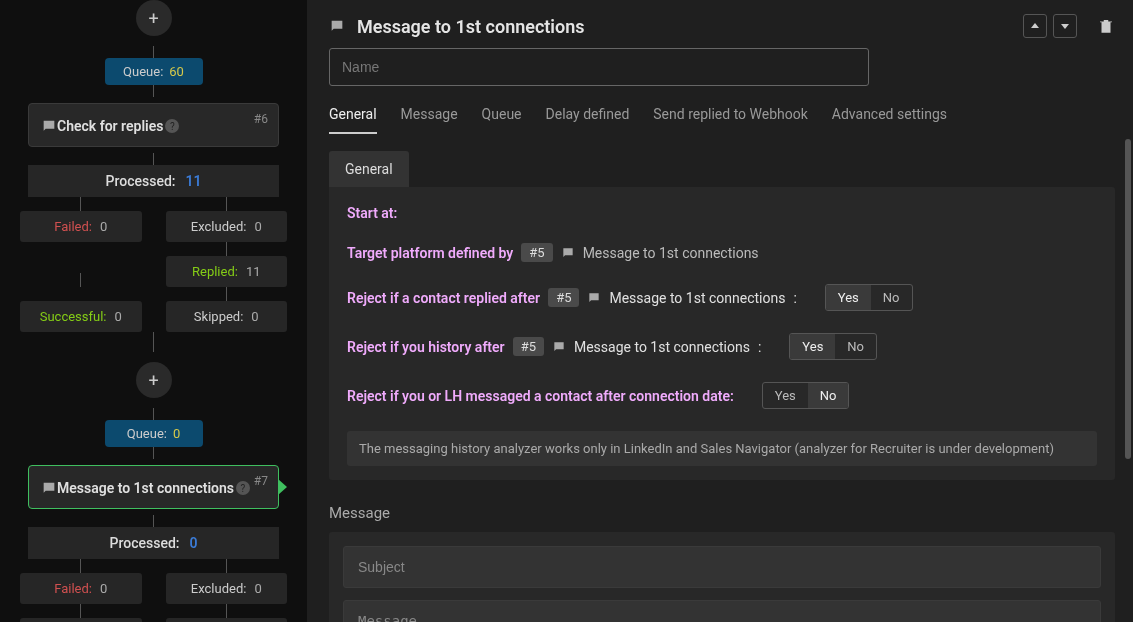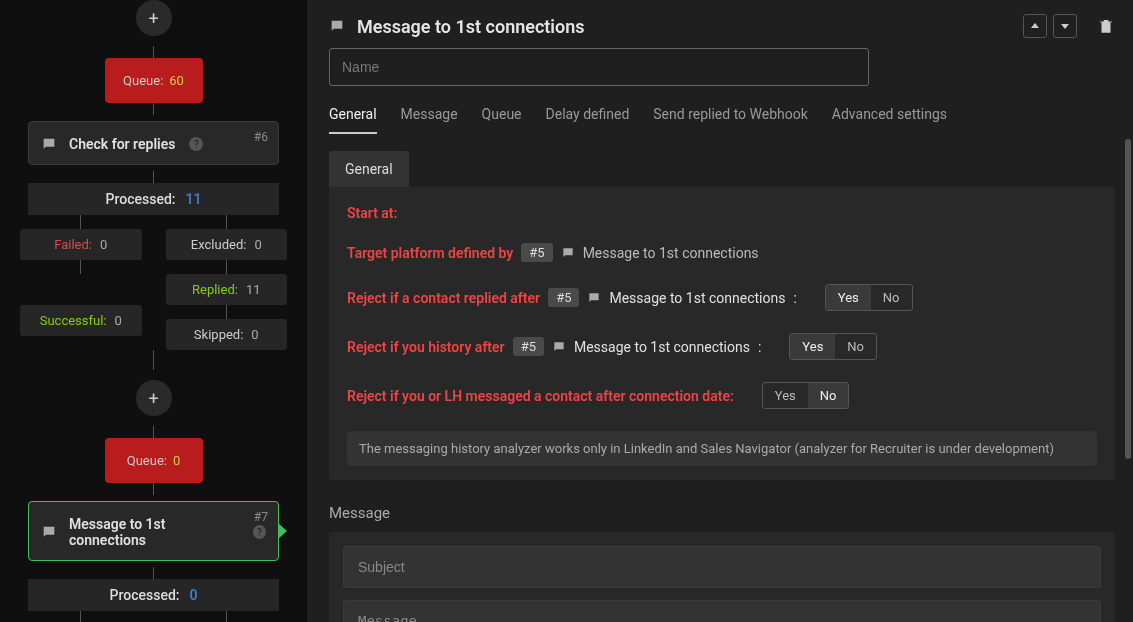--- a/index.html
+++ b/index.html
@@ -36,24 +36,24 @@
     color: #ccc;
     cursor: pointer;
   }
   .vline {
     width: 1px; height: 12px;
     background: #555;
     margin: 0 auto;
   }
   .queue-pill {
     width: 98px;
-    background: #b91c1c;
+    background: #0c4a6e;
     border-radius: 4px;
     margin: 0 auto;
-    padding: 15px 10px;
+    padding: 6px 10px;
     text-align: center;
     font-size: 13px;
   }
   .queue-pill .lbl { color: #ccc; }
   .queue-pill .yellow { color: #d6c94a; margin-left: 6px; }
 
   .node-card {
     margin: 6px 28px;
     background: #282828;
     border: 1px solid #3a3a3a;
@@ -66,21 +66,21 @@
   }
   .node-card .idx {
     position: absolute;
     top: 8px; right: 10px;
     color: #888;
     font-size: 12px;
   }
   .node-title-row {
     display: flex;
     align-items: center;
-    gap: 12px;
+    gap: 0;
   }
   .bubble-icon {
     width: 16px; height: 16px;
     flex-shrink: 0;
   }
   .bubble-icon svg { width: 16px; height: 16px; fill: #aaa; }
   .node-title { font-weight: 600; font-size: 14px; color: #e0e0e0; }
   .help-q {
     width: 14px; height: 14px;
     border-radius: 50%;
@@ -111,20 +111,21 @@
     padding: 8px 0;
     font-size: 14px;
   }
   .wide-pill .lbl { color: #ddd; font-weight: 500; }
   .wide-pill .val { color: #3b7bd6; font-weight: 600; margin-left: 10px; }
 
   .split {
     display: flex;
     margin: 0 20px;
     gap: 24px;
+    align-items: flex-end;
   }
   .split-col { flex:1; position: relative; }
   .split-vline {
     width: 1px; height: 14px;
     background: #555;
     margin: 0 auto;
   }
   .chip {
     background: #262626;
     border-radius: 3px;
@@ -227,21 +228,21 @@
     right: -16px;
     top: -48px;
     width: 6px;
     height: 320px;
     background: #555;
     border-radius: 3px;
   }
 
   .row { margin-bottom: 22px; display: flex; align-items: center; flex-wrap: wrap; gap: 8px; }
   .row:last-child { margin-bottom: 0; }
-  .row strong { font-weight: 600; color: #ef4444; }
+  .row strong { font-weight: 600; color: #f0abfc; }
   .row .regular { color: #e0e0e0; }
 
   .date-box {
     background: #3a3a3a;
     border-radius: 3px;
     padding: 5px 10px;
     display: inline-flex;
     align-items: center;
     gap: 8px;
     font-size: 13px;

